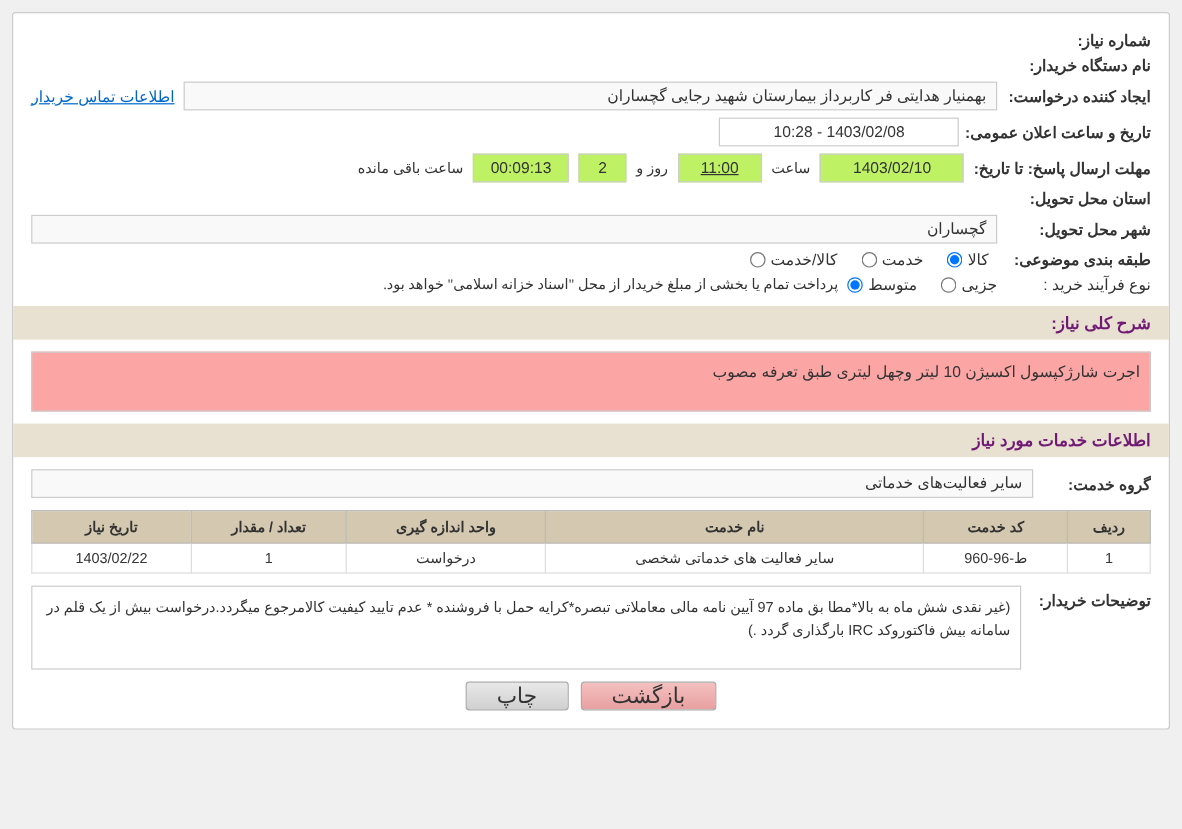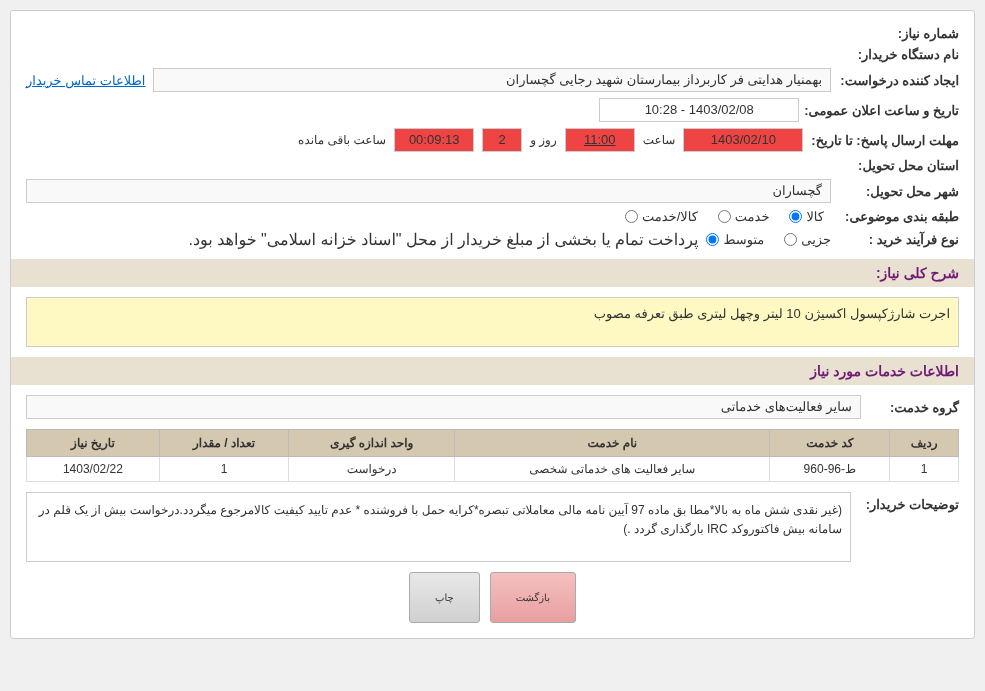--- a/index.html
+++ b/index.html
@@ -93,21 +93,21 @@
     .timer-label {
       font-weight: bold;
       white-space: nowrap;
       min-width: 120px;
       text-align: right;
     }
     .timer-box {
       border: 1px solid #ccc;
       padding: 3px 8px;
       min-height: 24px;
-      background: #ef4444;
+      background: #bef264;
       text-align: center;
     }
     .timer-unit {
       white-space: nowrap;
       font-size: 12px;
     }
     
     .radio-row {
       display: flex;
       align-items: center;
@@ -134,45 +134,46 @@
       margin: 0;
     }
     
     .process-row {
       display: flex;
       align-items: center;
       gap: 8px;
       margin-bottom: 6px;
     }
     .process-label {
-      font-weight: bold;
+      font-weight: normal;
       white-space: nowrap;
       min-width: 120px;
       text-align: right;
     }
     .process-note {
       color: #333;
-      font-size: 16px;
+      font-size: 12px;
       flex: 1;
       text-align: right;
+      font-family: Liberation Serif, serif;
     }
     
     .section-header {
       background: #e8e0d0;
       color: #701a75;
       font-weight: bold;
       font-size: 14px;
       padding: 6px 15px;
       margin: 10px -15px;
       text-align: right;
     }
     
     .desc-box {
       border: 1px solid #ccc;
-      background: #fef9c3;
+      background: #fca5a5;
       padding: 8px;
       min-height: 50px;
       text-align: right;
       margin-bottom: 5px;
       width: 100%;
     }
     
     .service-group-row {
       display: flex;
       align-items: center;
@@ -226,25 +227,25 @@
       line-height: 1.6;
     }
     
     .button-row {
       display: flex;
       justify-content: center;
       gap: 10px;
       margin-top: 10px;
     }
     .btn {
-      padding: 19px 25px;
+      padding: 0 25px;
       border: 1px solid #aaa;
       border-radius: 3px;
       cursor: pointer;
-      font-size: 10px;
+      font-size: 18px;
       font-family: Tahoma, Arial, sans-serif;
     }
     .btn-print {
       background: linear-gradient(to bottom, #e8e8e8, #d0d0d0);
       color: #333;
     }
     .btn-back {
       background: linear-gradient(to bottom, #f5c0c0, #e8a0a0);
       color: #333;
     }

